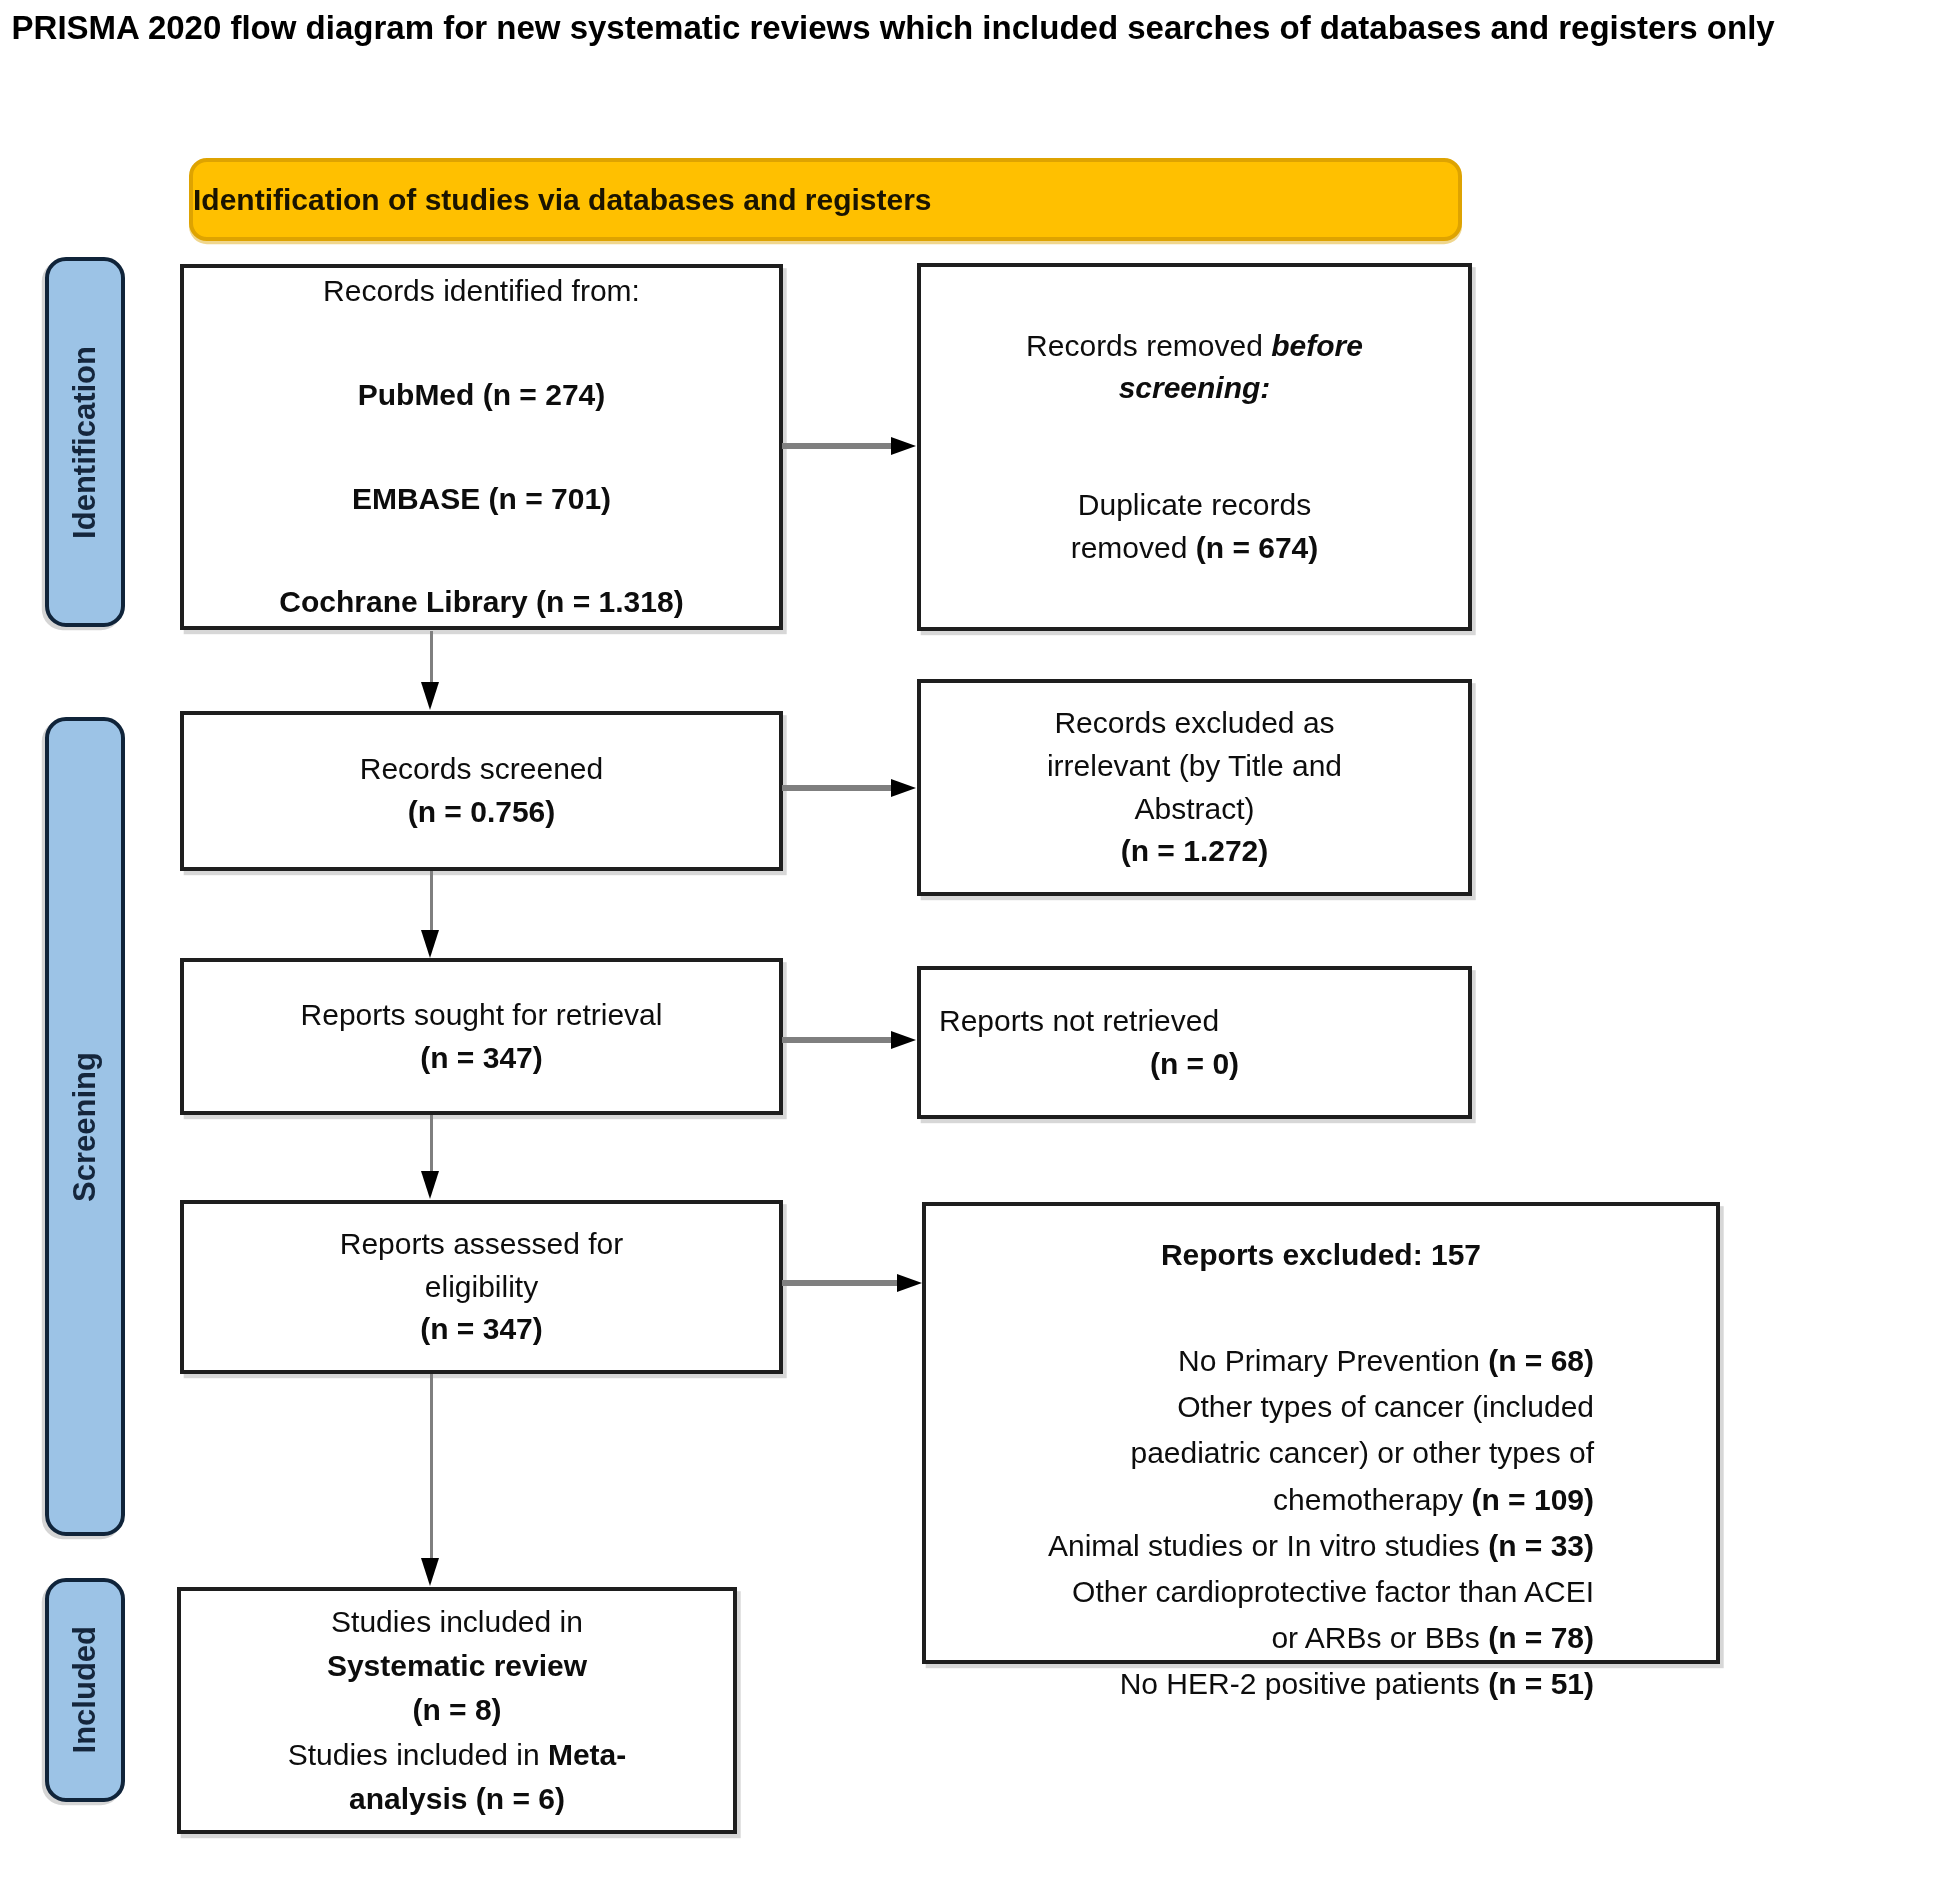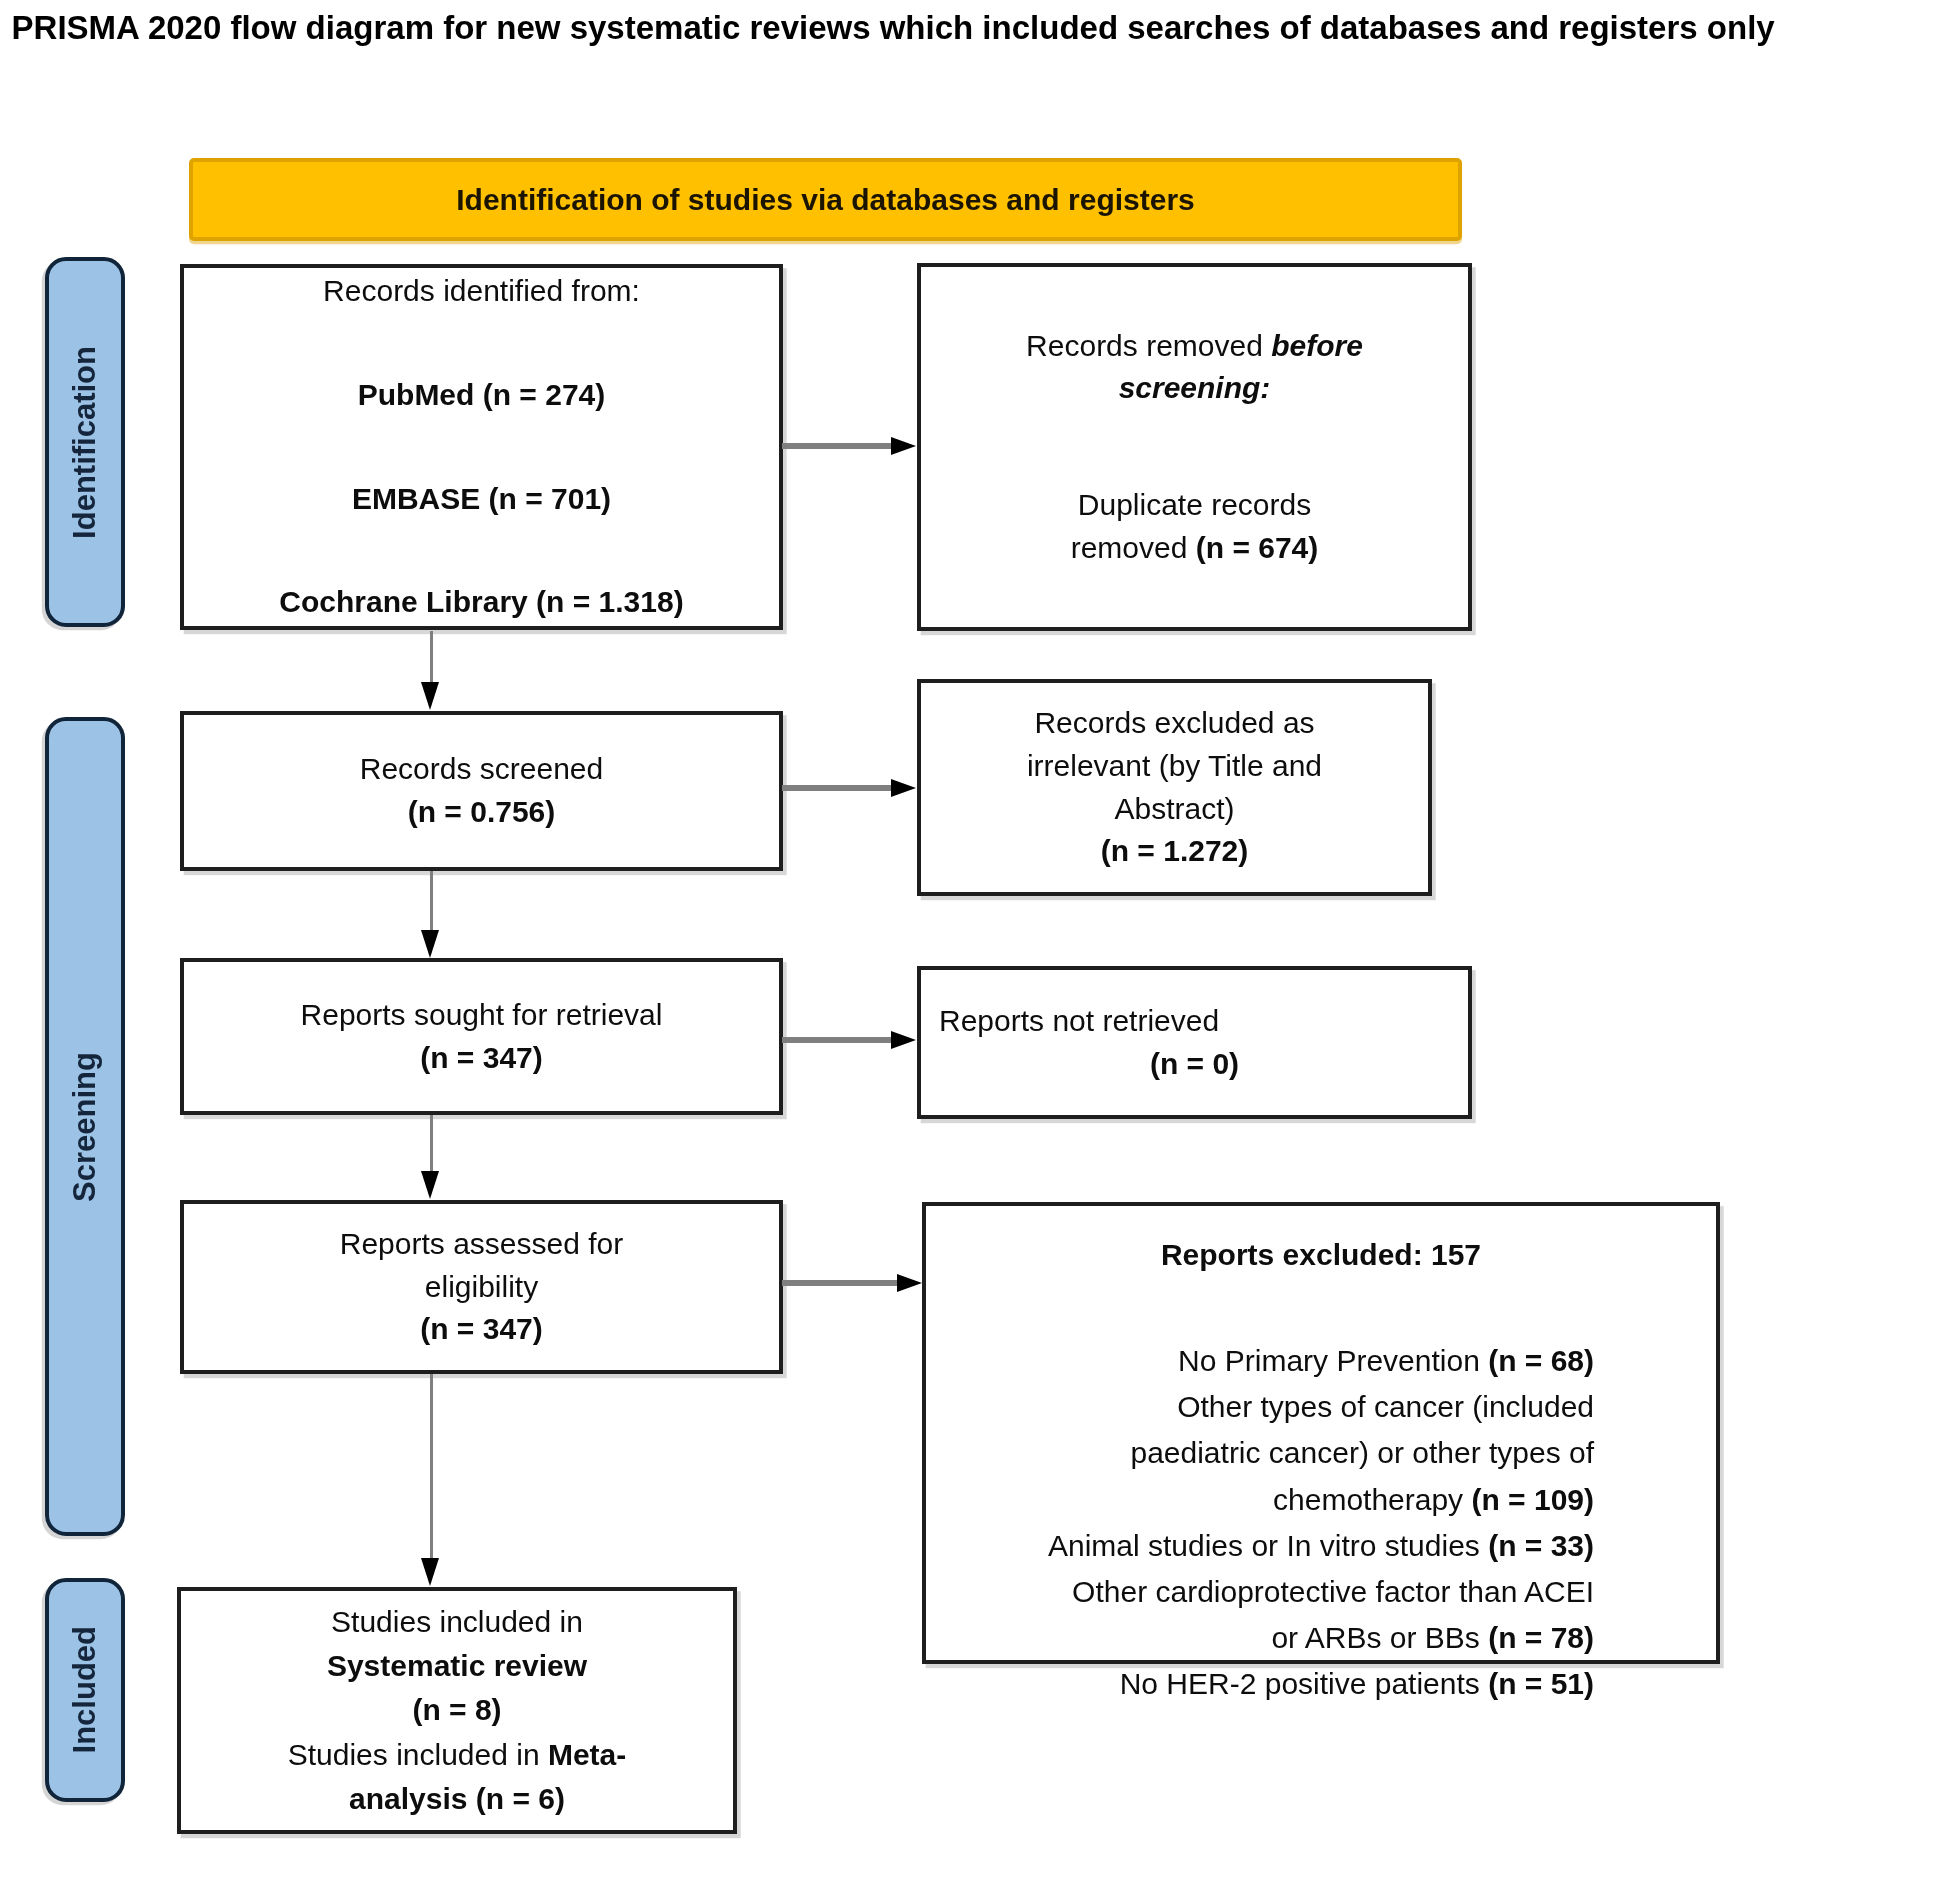--- a/index.html
+++ b/index.html
@@ -6,22 +6,22 @@
   #canvas{
     position:relative;width:1955px;height:1889px;background:#ffffff;
     font-family:"Liberation Sans",sans-serif;color:#000;overflow:hidden;
   }
   .title{
     position:absolute;left:11.6px;top:8.5px;width:1929px;
     font-size:33px;font-weight:bold;letter-spacing:0px;color:#000;
   }
   .banner{
     position:absolute;left:189px;top:158px;width:1273px;height:83px;
-    box-sizing:border-box;background:#FFC000;border:4.2px solid #DEA301;border-radius:5px;
-    display:flex;align-items:center;justify-content:center;
+    box-sizing:border-box;background:#FFC000;border:4.2px solid #DEA301;border-radius:18px;
+    display:flex;align-items:center;
     font-size:30px;font-weight:bold;color:#1a1400;
     box-shadow:0 3.2px 0 rgba(222,163,1,.45);
   }
   .sidebar-bar{
     position:absolute;left:45px;width:80px;box-sizing:border-box;
     background:#9CC3E6;border:4.8px solid #10243a;border-radius:21px;
     display:flex;align-items:center;justify-content:center;
     box-shadow:-3.2px 3.2px 0 rgba(150,150,150,.4);
   }
   .sidebar-bar span{
@@ -36,21 +36,21 @@
     border:4.2px solid #1e1e1e;
     box-shadow:3.7px 4.2px 0 rgba(150,150,150,.38);
     display:flex;flex-direction:column;align-items:center;justify-content:center;
     text-align:center;font-size:30px;line-height:1.42;color:#0d0d0d;
   }
   .b{font-weight:bold;}
   .bi{font-weight:bold;font-style:italic;}
   #box-identified{left:180px;top:264px;width:603px;height:366px;gap:61px;}
   #box-removed{left:917px;top:263px;width:555px;height:368px;gap:74px;padding:0 32px;}
   #box-screened{left:180px;top:711px;width:603px;height:160px;}
-  #box-excluded-irrelevant{left:917px;top:679px;width:515px;height:217px;}
+  #box-excluded-irrelevant{left:917px;top:679px;width:555px;height:217px;}
   #box-sought{left:180px;top:958px;width:603px;height:157px;}
   #box-not-retrieved{left:917px;top:966px;width:555px;height:153px;align-items:stretch;padding:0 18px;}
   #box-not-retrieved .left-line{text-align:left;}
   #box-assessed{left:180px;top:1200px;width:603px;height:174px;}
   #box-reports-excluded{left:922px;top:1202px;width:798px;height:462px;justify-content:flex-start;padding-top:27.5px;}
   #box-reports-excluded .reasons{margin-top:62px;line-height:1.54;text-align:right;}
   #box-included{left:177px;top:1587px;width:560px;height:247px;line-height:1.47;}
   .vline{position:absolute;width:3.2px;background:#7F7F7F;}
   .hline{position:absolute;height:5.8px;background:#7F7F7F;}
   .arrow-down{position:absolute;width:0;height:0;

